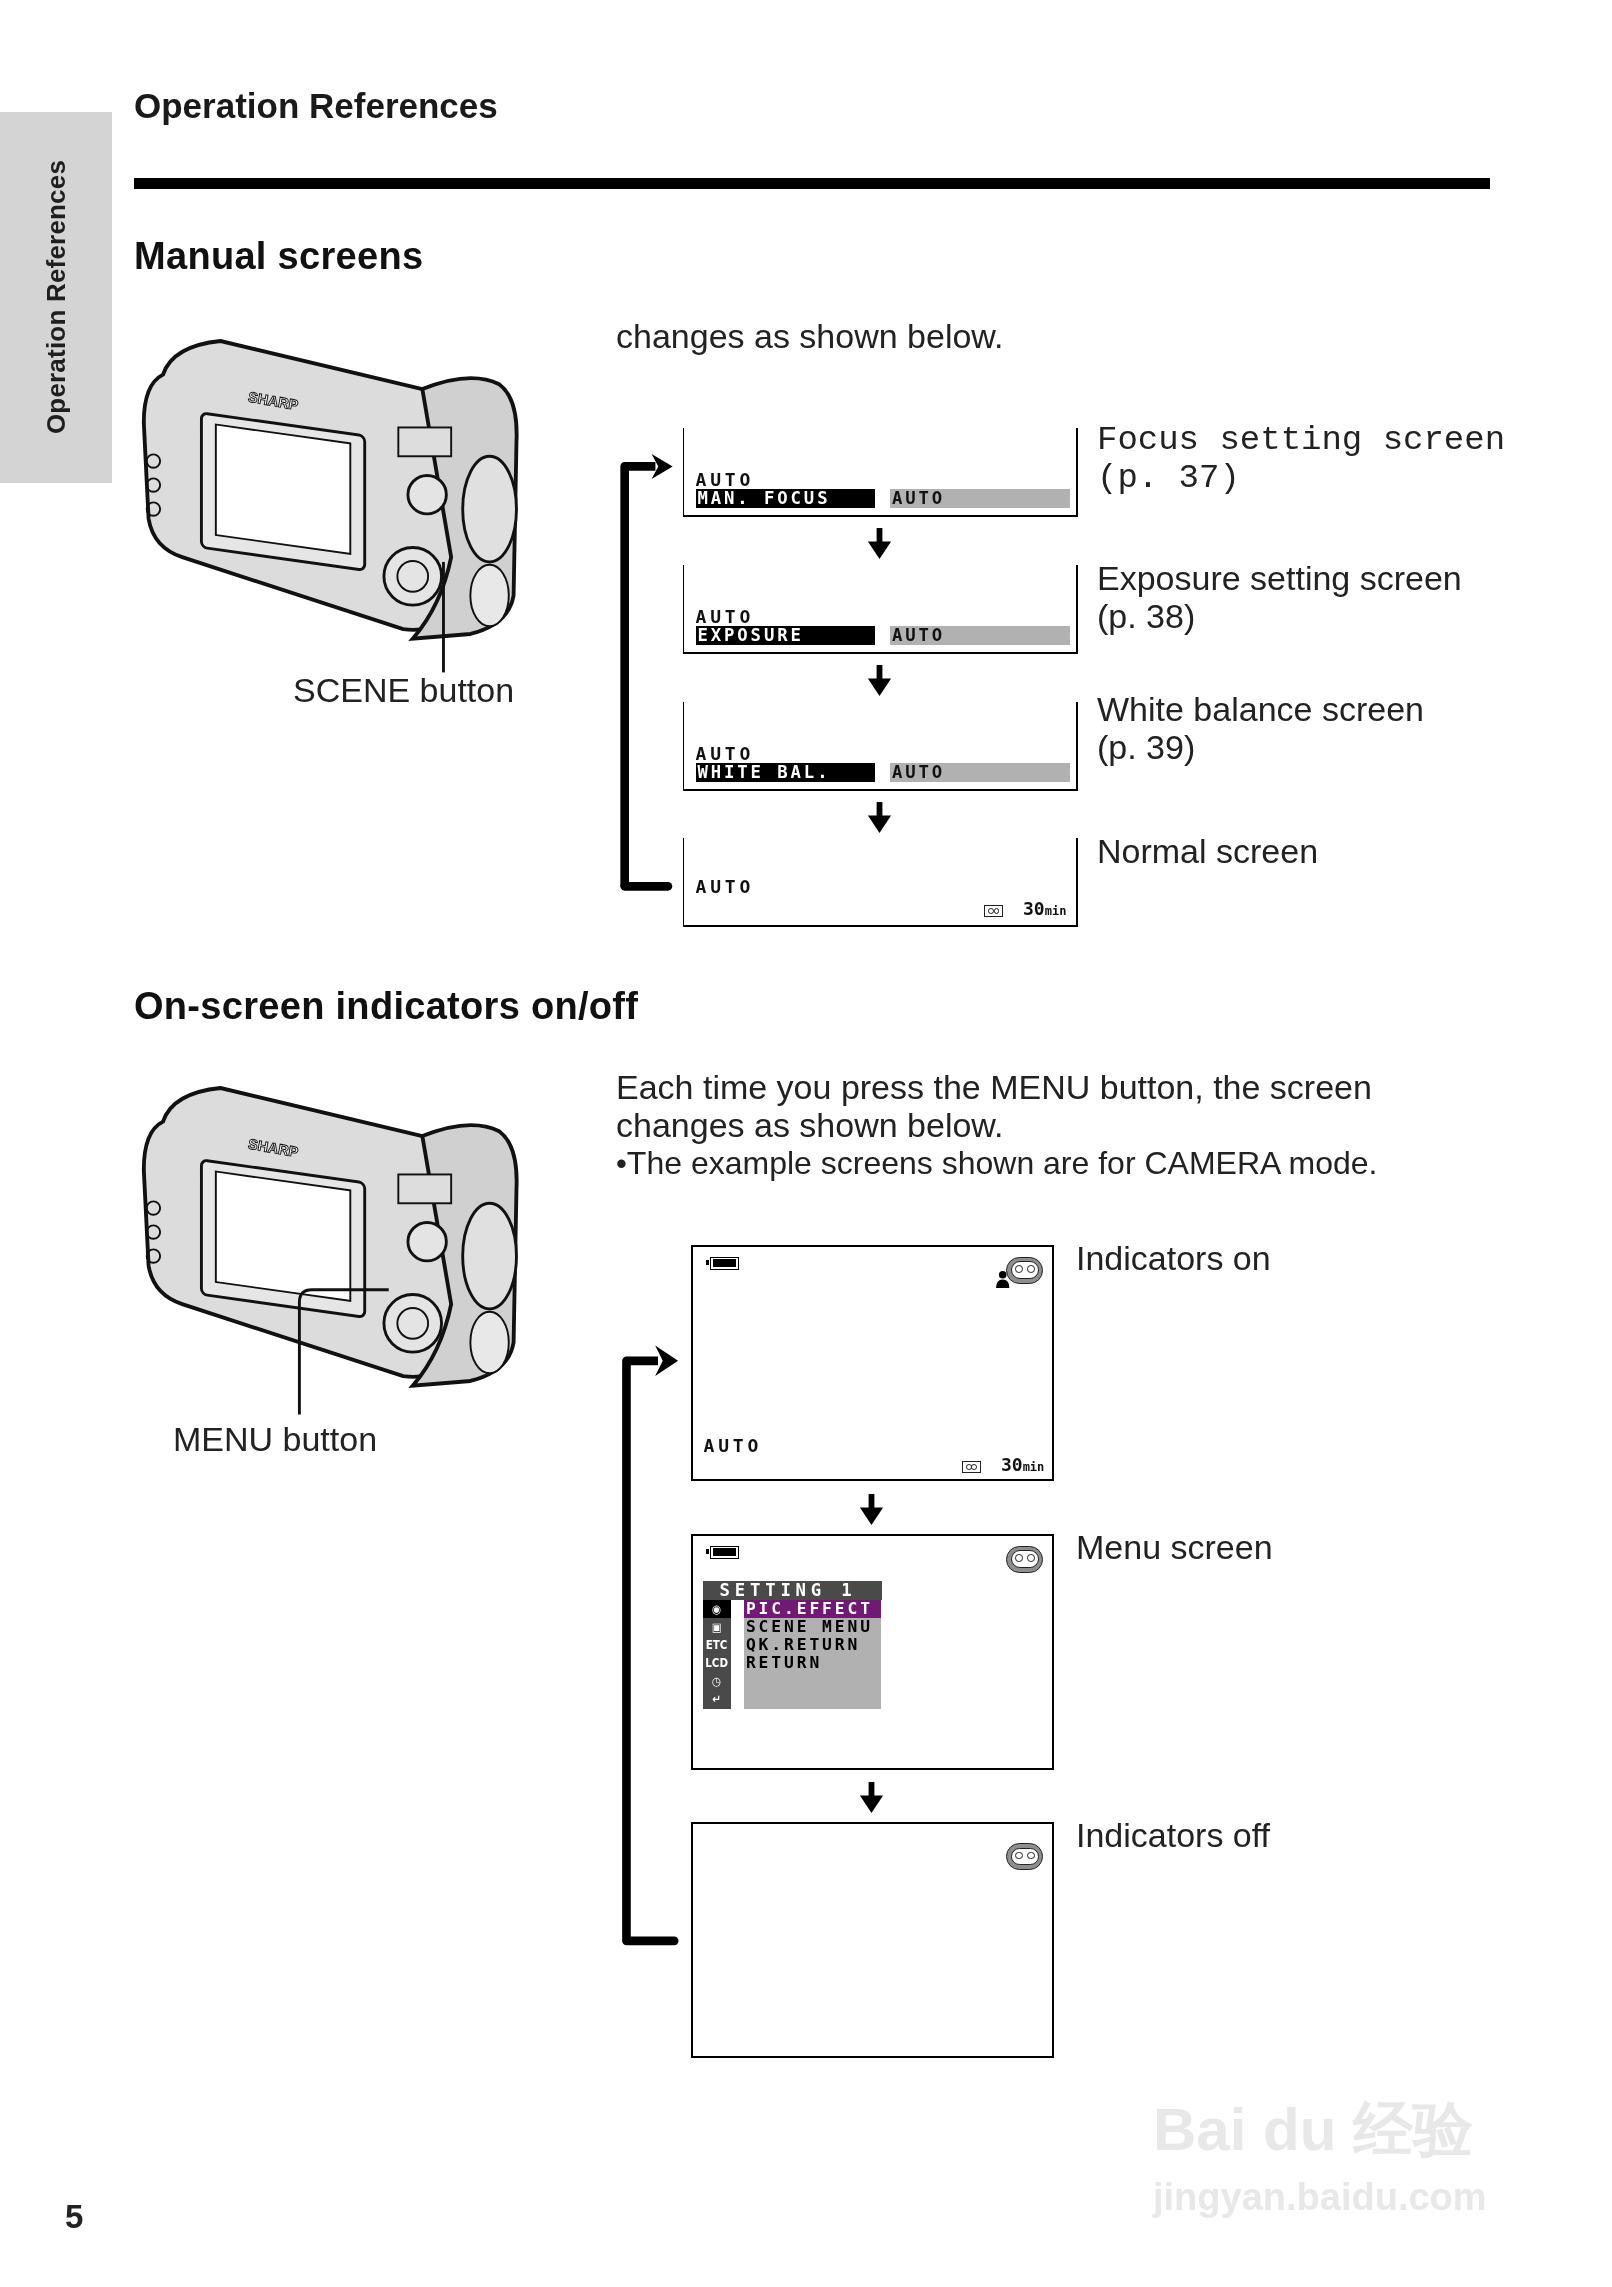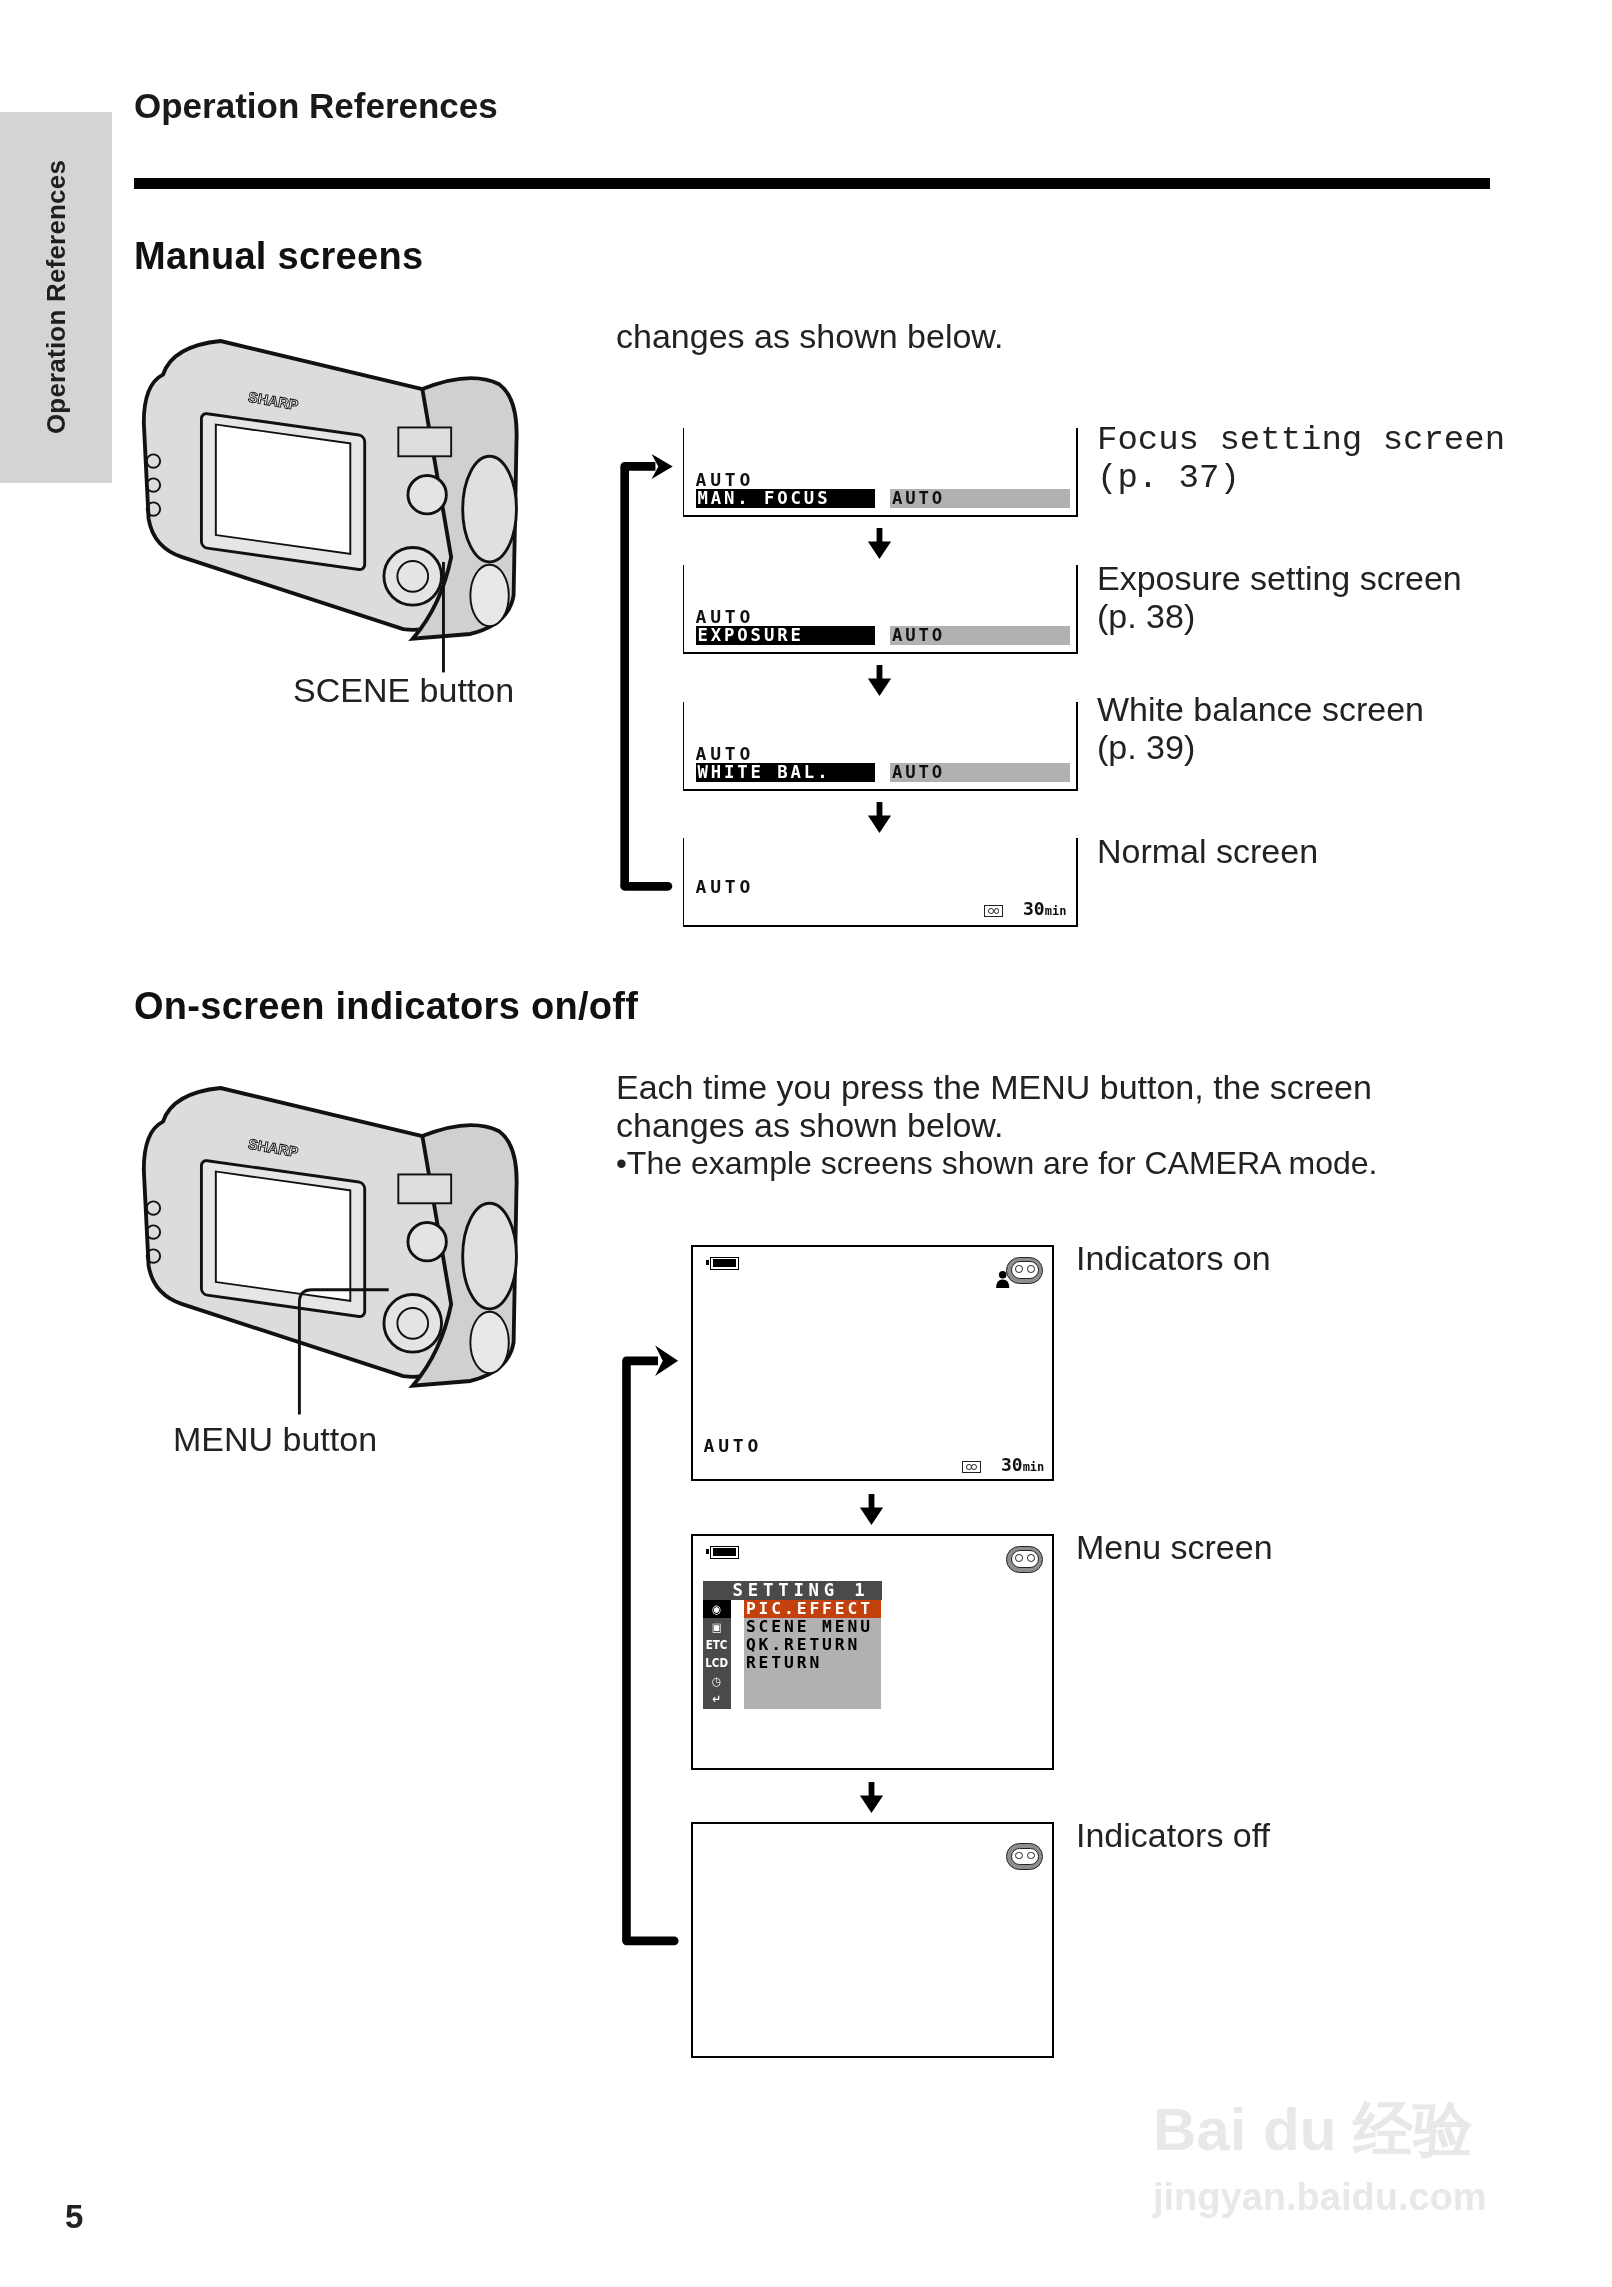--- a/index.html
+++ b/index.html
@@ -35,27 +35,27 @@
   
   .lscreen { left:691px; width:363px; height:236px; border:2.9px solid #000; box-sizing:border-box; }
   .battery { position:absolute; width:29px; height:13.4px; border:1.9px solid #000; box-sizing:border-box; }
   .battery::before { content:""; position:absolute; left:-5.8px; top:2.9px; width:3.8px; height:4.8px; background:#000; }
   .battery::after { content:""; position:absolute; left:1.9px; top:1.9px; right:1.9px; bottom:1.9px; background:#000; }
   .tape-big { position:absolute; width:37px; height:27px; border-radius:13.4px; background:#8e8e8e; border:1.9px solid #222; box-sizing:border-box; }
   .tape-big .in { position:absolute; left:3.8px; top:3.8px; right:3.8px; bottom:3.8px; border-radius:9.6px; background:#fff; border:1px solid #222; }
   .tape-big .in::before, .tape-big .in::after { content:""; position:absolute; top:2.9px; width:7.7px; height:7.7px; border:1.4px solid #222; border-radius:50%; box-sizing:border-box; }
   .tape-big .in::before { left:2.9px; } .tape-big .in::after { right:2.9px; }
   .menu-title { position:absolute; left:9.6px; top:45px; width:179px; height:19px; background:#4a4a4a; color:#fff;
-     font-family:"DejaVu Sans Mono", monospace; font-weight:bold; font-size:17.3px; letter-spacing:4.8px; line-height:19px; padding-left:30px; box-sizing:border-box; }
+     font-family:"DejaVu Sans Mono", monospace; font-weight:bold; font-size:17.3px; letter-spacing:4.8px; line-height:19px; padding-left:17px; box-sizing:border-box; }
   .menu-iconcol { position:absolute; left:9.6px; top:64px; width:28px; height:109px; background:#4a4a4a; }
   .menu-iconcol .ic { height:18px; line-height:18px; font-size:11.5px; color:#fff; text-align:center; font-family:"DejaVu Sans Condensed","DejaVu Sans", sans-serif; font-weight:bold; }
   .menu-iconcol .ic.sel { background:#000; }
   .menu-items { position:absolute; left:51px; top:64px; width:137px; height:109px; background:#b1b1b1; }
   .menu-items .mi { height:18px; line-height:18px; font-family:"DejaVu Sans Mono", monospace; font-weight:bold; font-size:16.3px; letter-spacing:2.9px; color:#000; padding-left:1.9px; white-space:nowrap; overflow:hidden; }
-  .menu-items .mi.sel { background:#c2410c; color:#fff; }
+  .menu-items .mi.sel { background:#701a75; color:#fff; }
   .watermark { left:1153px; top:2090px; color:#e8e8e8; font-weight:bold; }
 </style>
 </head>
 <body>
 
 <div class="abs side-tab">
   <div class="side-tab-label">Operation References</div>
 </div>
 
 <div class="abs page-header">Operation References</div>

